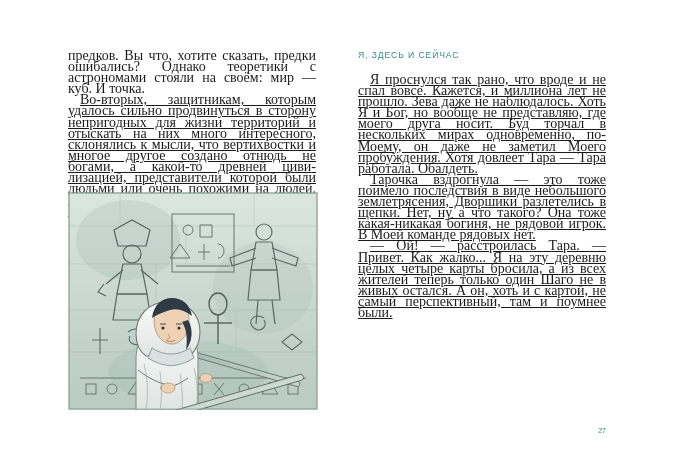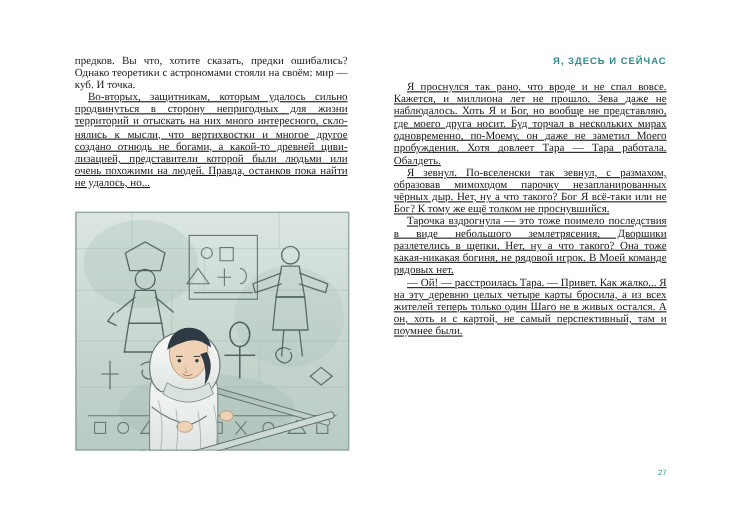--- a/index.html
+++ b/index.html
@@ -29,38 +29,38 @@
     width: 248px;
   }
   .col-right {
     position: absolute;
     left: 358px;
     top: 50px;
     width: 248px;
   }
   p.body {
     margin: 0;
-    font-size: 10px;
+    font-size: 14px;
     line-height: 11.1px;
     text-align: justify;
     color: #1a1a1a;
     hyphens: manual;
   }
   p.body.indent {
     text-indent: 12px;
     text-decoration: underline;
   }
   .chapter-title {
     margin: 0 0 14px 0;
-    text-align: right;
+    text-align: left;
     font-size: 8.6px;
     letter-spacing: 0.9px;
     color: #2f8c8c;
     font-family: "Liberation Sans", sans-serif;
-    font-weight: bold;
+    font-weight: normal;
   }
   
   .illo-wrap {
     position: absolute;
     left: 68px;
     top: 192px;
     width: 250px;
     height: 218px;
   }
   .illo {
@@ -230,21 +230,20 @@
           <circle cx="62" cy="222" r="4" fill="#b9c7c1" stroke="#5d6f68" stroke-width="0.8"></circle>
         </g>
 
         <rect x="1" y="1" width="248" height="216" fill="none" stroke="#8fa49c" stroke-width="1.4" opacity="0.6"></rect>
       </svg>
     </div>
 
     <div class="col-right">
       <h2 class="chapter-title">Я, ЗДЕСЬ И СЕЙЧАС</h2>
       <p class="body indent">Я проснулся так рано, что вроде и не спал вовсе. Кажется, и миллиона лет не прошло. Зева даже не наблюдалось. Хоть Я и Бог, но вообще не представ­ляю, где моего друга носит. Буд торчал в нескольких мирах одновременно, по-Моему, он даже не заметил Моего пробуждения. Хотя довлеет Тара — Тара работала. Обалдеть.</p>
-      <p class="body indent">Я зевнул. По-вселенски так зевнул, с размахом, образовав мимоходом парочку незапланиро­ванных чёрных дыр. Нет, ну а что такого? Бог Я всё-таки или не Бог? К тому же ещё толком не проснувшийся.</p>
       <p class="body indent">Тарочка вздрогнула — это тоже поимело послед­ствия в виде небольшого землетрясения, Дворшики разлетелись в щепки. Нет, ну а что такого? Она тоже какая-никакая богиня, не рядовой игрок. В Моей ко­манде рядовых нет.</p>
       <p class="body indent">— Ой! — расстроилась Тара. — Привет. Как жал­ко... Я на эту деревню целых четыре карты бросила, а из всех жителей теперь только один Шаго не в живых остался. А он, хоть и с картой, не самый перспектив­ный, там и поумнее были.</p>
     </div>
 
     <div class="page-number">27</div>
 
   </div>
 </div>
 
 </body></html>

